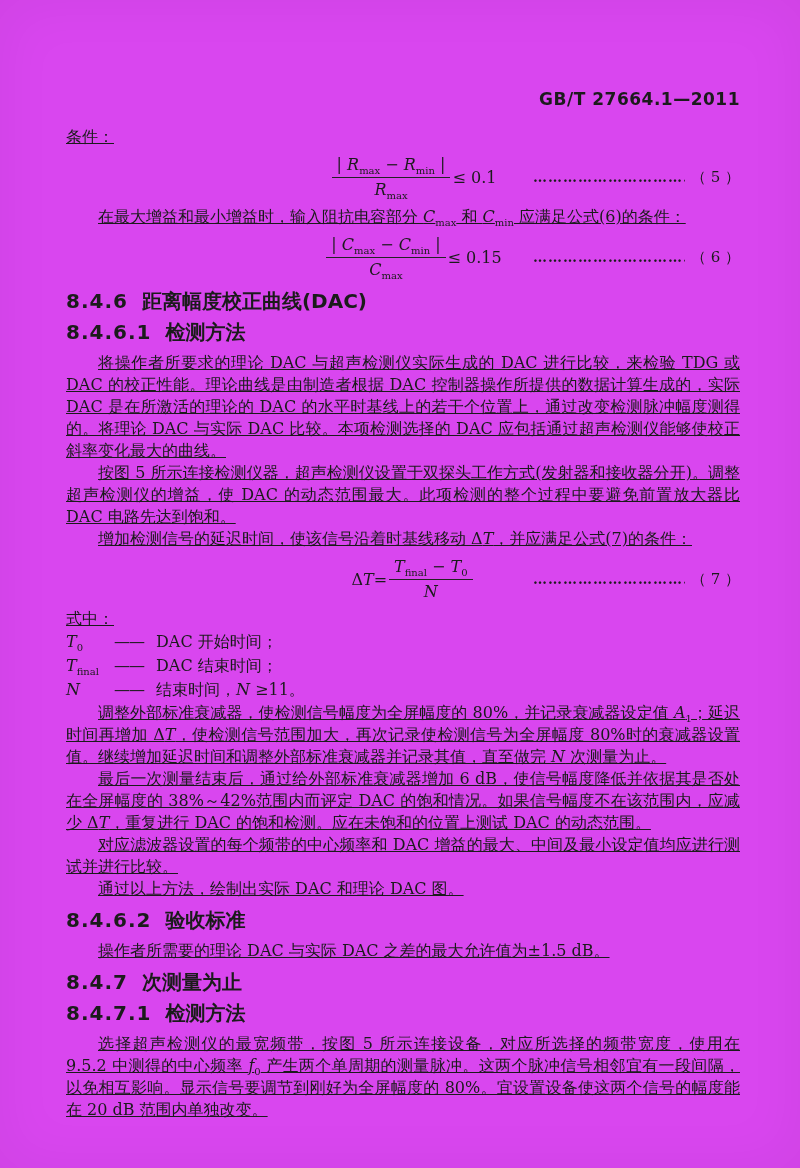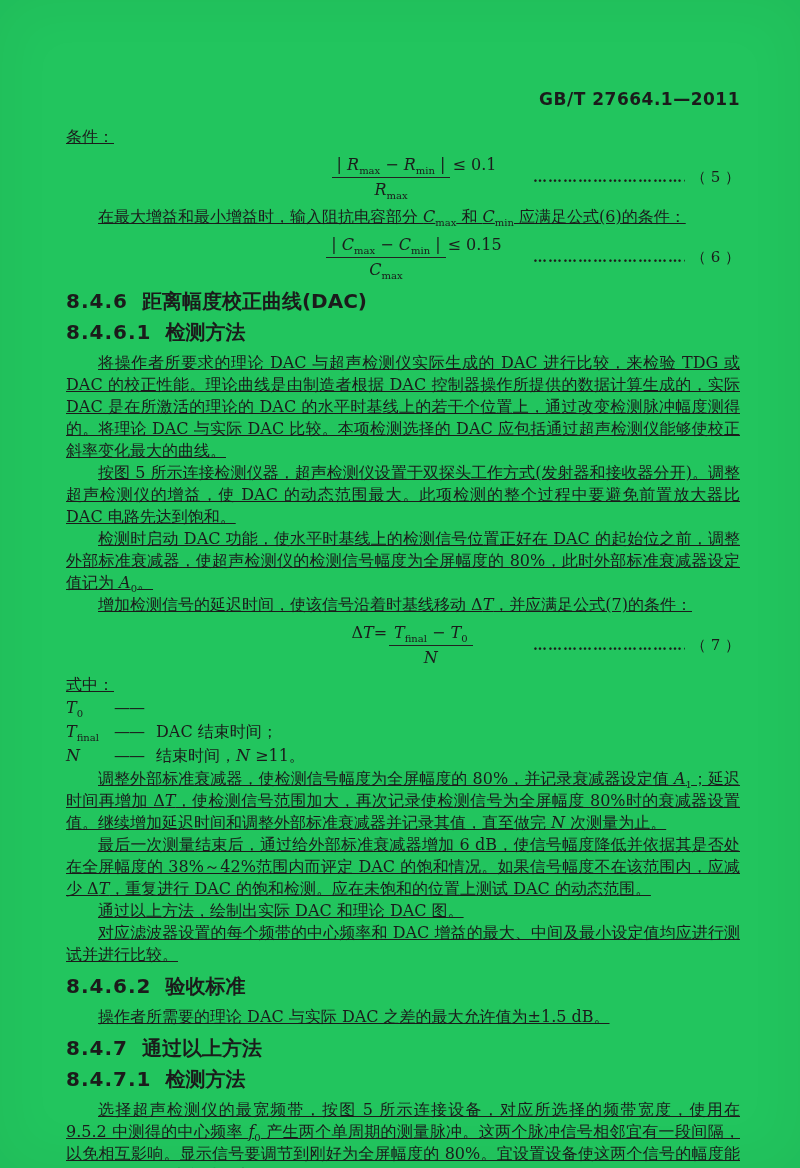--- a/index.html
+++ b/index.html
@@ -7,21 +7,21 @@
     width:800px;height:1168px;
     background:#ffffff;
     font-family:"DejaVu Serif","Liberation Serif",serif;
     color:#1b1b1b;
   }
   .page{
     position:relative;
     width:800px;height:1168px;
     box-sizing:border-box;
     padding:88px 60px 0 66px;
-    background:#22c55e;
+    background:#d946ef;
     box-shadow:inset 0 0 60px rgba(0,0,0,0.05);
     overflow:hidden;
   }
   .page-header{
     text-align:right;
     font-family:"DejaVu Sans","Liberation Sans",sans-serif;
     font-weight:bold;
     font-size:17px;
     letter-spacing:0.5px;
     line-height:22px;
@@ -47,20 +47,21 @@
   .seg-sub{ font-size:10px; vertical-align:sub; line-height:0; }
   .formula-row{
     display:grid;
     grid-template-columns:1fr auto 1fr;
     align-items:center;
     margin:5px 0;
     min-height:48px;
   }
   .f-main{
     display:flex;
+    align-items:center;
     font-size:16px;
     white-space:nowrap;
     margin-left:20px;
   }
   .frac{
     display:inline-block;
     text-align:center;
     vertical-align:middle;
     margin:0 2px;
   }
@@ -138,21 +139,20 @@
         </div>
         <div class="f-right">
           <span class="f-dots">………………………………</span>
           <span class="f-label">（ 6 ）</span>
         </div>
       </div>
       <h3 class="heading"><span class="h-num">8.4.6</span><span class="h-title">距离幅度校正曲线(DAC)</span></h3>
       <h3 class="heading"><span class="h-num">8.4.6.1</span><span class="h-title">检测方法</span></h3>
       <p class="para indent"><span>将操作者所要求的理论 DAC 与超声检测仪实际生成的 DAC 进行比较，来检验 TDG 或 DAC 的校正性能。理论曲线是由制造者根据 DAC 控制器操作所提供的数据计算生成的，实际 DAC 是在所激活的理论的 DAC 的水平时基线上的若干个位置上，通过改变检测脉冲幅度测得的。将理论 DAC 与实际 DAC 比较。本项检测选择的 DAC 应包括通过超声检测仪能够使校正斜率变化最大的曲线。</span></p>
       <p class="para indent"><span>按图 5 所示连接检测仪器，超声检测仪设置于双探头工作方式(发射器和接收器分开)。调整超声检测仪的增益，使 DAC 的动态范围最大。此项检测的整个过程中要避免前置放大器比 DAC 电路先达到饱和。</span></p>
-      <p class="para indent"><span>检测时启动 DAC 功能，使水平时基线上的检测信号位置正好在 DAC 的起始位之前，调整外部标准衰减器，使超声检测仪的检测信号幅度为全屏幅度的 80%，此时外部标准衰减器设定值记为 </span><span class="seg-i">A</span><span class="seg-sub">0</span><span>。</span></p>
       <p class="para indent"><span>增加检测信号的延迟时间，使该信号沿着时基线移动 Δ</span><span class="seg-i">T</span><span>，并应满足公式(7)的条件：</span></p>
       <div class="formula-row">
         <div class="f-spacer"></div>
         <div class="f-main">
           <span>Δ</span>
           <span class="seg-i">T</span>
           <span> = </span>
           <span class="frac">
             <span class="fnum"><span class="seg-i">T</span><span class="seg-sub">final</span><span> − </span><span class="seg-i">T</span><span class="seg-sub">0</span></span>
             <span class="fden"><span class="seg-i">N</span></span>
@@ -161,36 +161,37 @@
         <div class="f-right">
           <span class="f-dots">………………………………</span>
           <span class="f-label">（ 7 ）</span>
         </div>
       </div>
       <p class="para"><span>式中：</span></p>
       <div class="defs">
         <div class="def-row">
           <span class="def-term"><span class="seg-i">T</span><span class="seg-sub">0</span></span>
           <span class="def-dash">——</span>
+          <span class="def-desc"><span>DAC 开始时间；</span></span>
         </div>
         <div class="def-row">
           <span class="def-term"><span class="seg-i">T</span><span class="seg-sub">final</span></span>
           <span class="def-dash">——</span>
           <span class="def-desc"><span>DAC 结束时间；</span></span>
         </div>
         <div class="def-row">
           <span class="def-term"><span class="seg-i">N</span></span>
           <span class="def-dash">——</span>
           <span class="def-desc"><span>结束时间，</span><span class="seg-i">N</span><span> ≥11。</span></span>
         </div>
       </div>
       <p class="para indent"><span>调整外部标准衰减器，使检测信号幅度为全屏幅度的 80%，并记录衰减器设定值 </span><span class="seg-i">A</span><span class="seg-sub">1</span><span>；延迟时间再增加 Δ</span><span class="seg-i">T</span><span>，使检测信号范围加大，再次记录使检测信号为全屏幅度 80%时的衰减器设置值。继续增加延迟时间和调整外部标准衰减器并记录其值，直至做完 </span><span class="seg-i">N</span><span> 次测量为止。</span></p>
       <p class="para indent"><span>最后一次测量结束后，通过给外部标准衰减器增加 6 dB，使信号幅度降低并依据其是否处在全屏幅度的 38%～42%范围内而评定 DAC 的饱和情况。如果信号幅度不在该范围内，应减少 Δ</span><span class="seg-i">T</span><span>，重复进行 DAC 的饱和检测。应在未饱和的位置上测试 DAC 的动态范围。</span></p>
+      <p class="para indent"><span>对应滤波器设置的每个频带的中心频率和 DAC 增益的最大、中间及最小设定值均应进行测试并进行比较。</span></p>
       <p class="para indent"><span>通过以上方法，绘制出实际 DAC 和理论 DAC 图。</span></p>
-      <p class="para indent"><span>对应滤波器设置的每个频带的中心频率和 DAC 增益的最大、中间及最小设定值均应进行测试并进行比较。</span></p>
       <h3 class="heading"><span class="h-num">8.4.6.2</span><span class="h-title">验收标准</span></h3>
       <p class="para indent"><span>操作者所需要的理论 DAC 与实际 DAC 之差的最大允许值为±1.5 dB。</span></p>
-      <h3 class="heading"><span class="h-num">8.4.7</span><span class="h-title">通过以上方法</span></h3>
+      <h3 class="heading"><span class="h-num">8.4.7</span><span class="h-title">次测量为止</span></h3>
       <h3 class="heading"><span class="h-num">8.4.7.1</span><span class="h-title">检测方法</span></h3>
       <p class="para indent"><span>选择超声检测仪的最宽频带，按图 5 所示连接设备，对应所选择的频带宽度，使用在 9.5.2 中测得的中心频率 </span><span class="seg-i">f</span><span class="seg-sub">0</span><span> 产生两个单周期的测量脉冲。这两个脉冲信号相邻宜有一段间隔，以免相互影响。显示信号要调节到刚好为全屏幅度的 80%。宜设置设备使这两个信号的幅度能在 20 dB 范围内单独改变。</span></p>
     </main>
 
 </div>
 
 </body></html>

